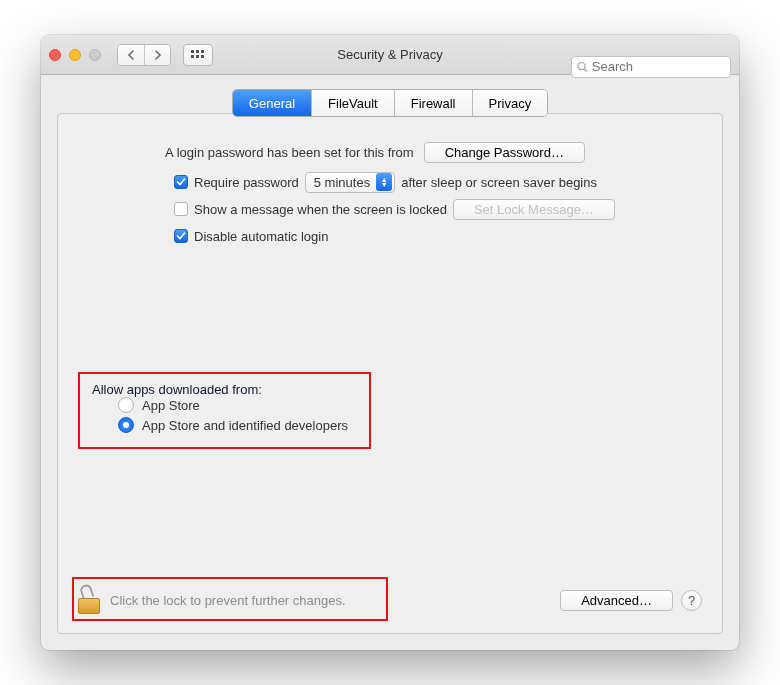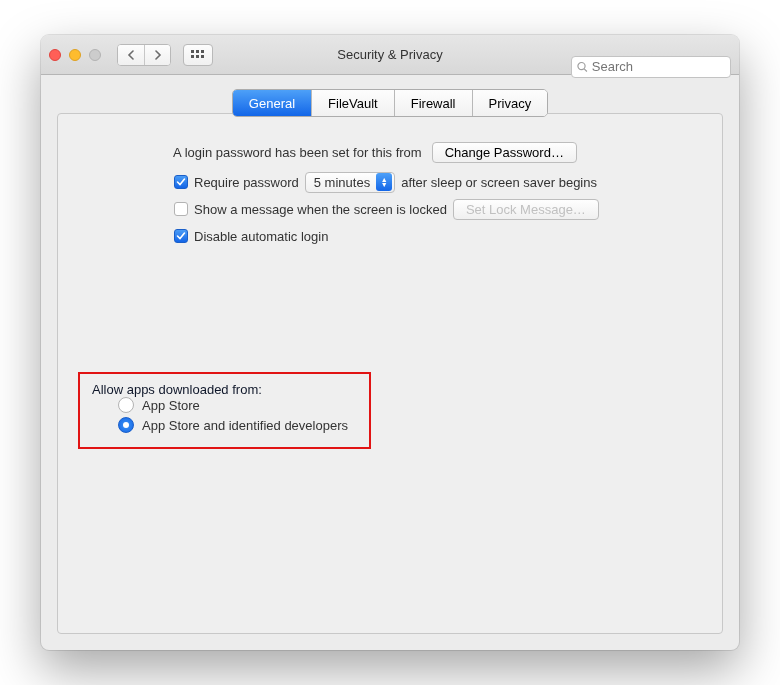--- a/index.html
+++ b/index.html
@@ -146,21 +146,21 @@
     .login-row {
       display: flex;
       align-items: center;
       justify-content: center;
       gap: 10px;
       margin-bottom: 8px;
       margin-left: -30px;
     }
     .mac-btn {
       height: 21px;
-      padding: 0 12px;
+      padding: 0 20px;
       border: 1px solid #bdbdbd;
       border-radius: 4px;
       background: linear-gradient(#fefefe,#f0f0f0);
       font-size: 13px;
       display: inline-flex;
       align-items: center;
       cursor: default;
     }
     .mac-btn.disabled { color: #c0c0c0; }
     .indent-block { margin-left: 96px; }
@@ -397,15 +397,28 @@
         <div class="radio-row">
           <span class="radio"></span>
           <span>App Store</span>
         </div>
         <div class="radio-row">
           <span class="radio selected"></span>
           <span>App Store and identified developers</span>
         </div>
       </div>
 
+      <div class="footer">
+        <div class="red-box2"></div>
+        <div class="lock-area">
+          <span class="lock-icon">
+            <span class="lock-sh"></span>
+            <span class="lock-body"></span>
+          </span>
+          <span>Click the lock to prevent further changes.</span>
+        </div>
+        <div class="spacer-flex"></div>
+        <button class="mac-btn">Advanced…</button>
+        <button class="help">?</button>
+      </div>
     </div>
   </div>
 </div>
 
 </body></html>

